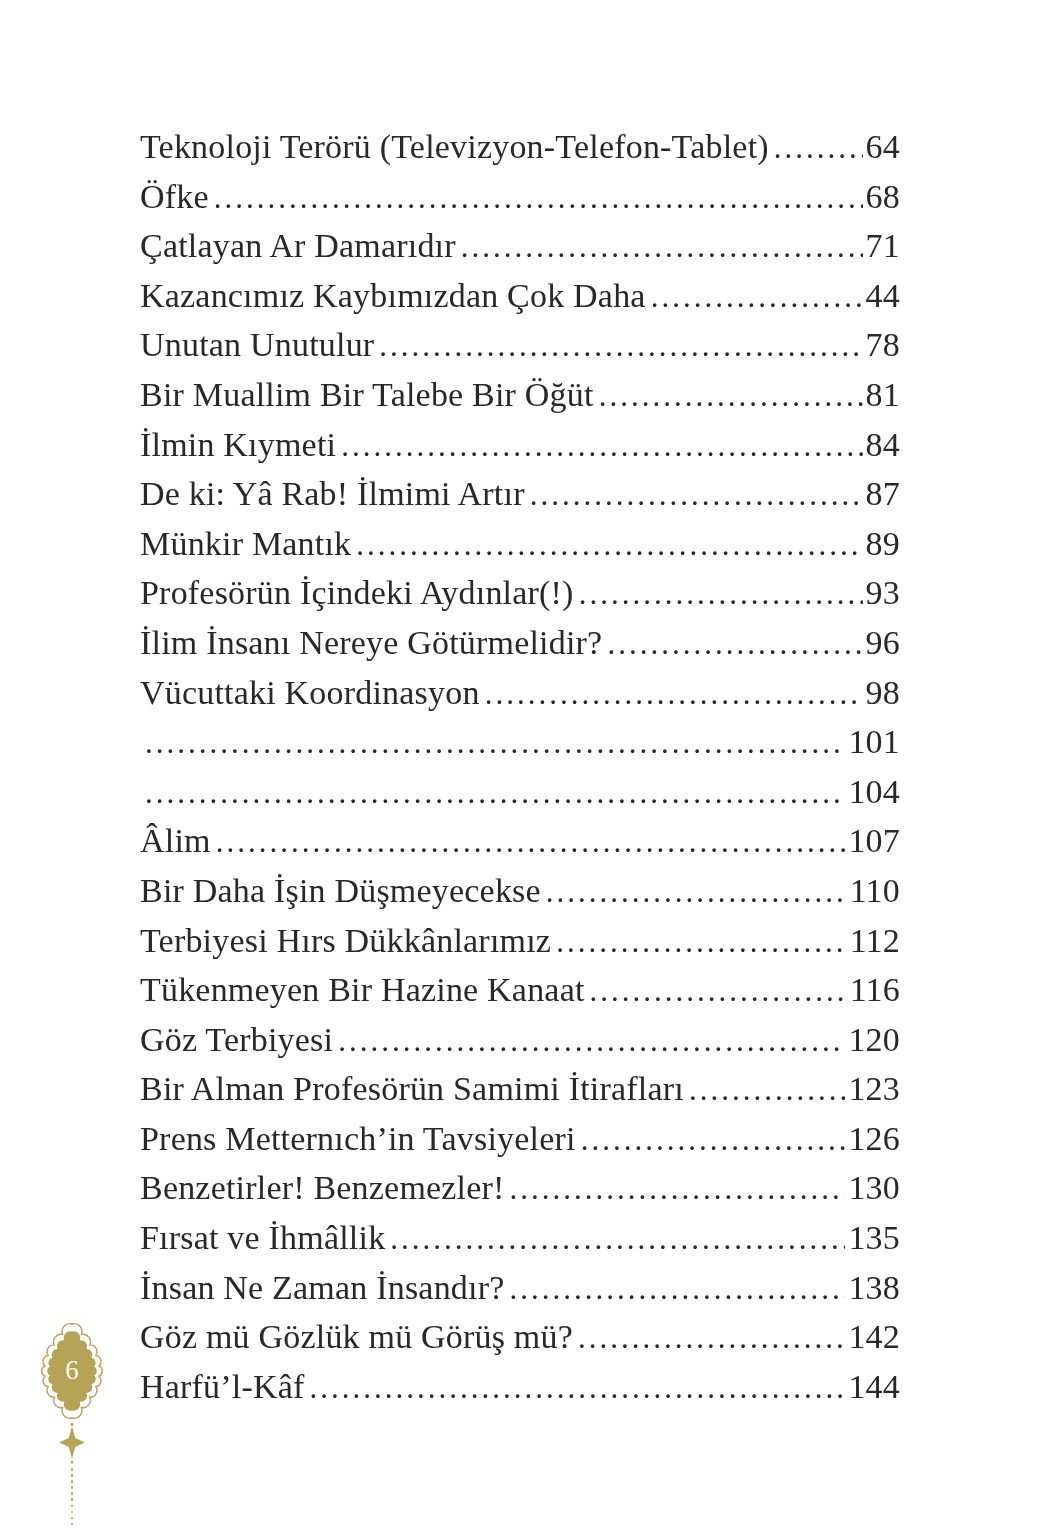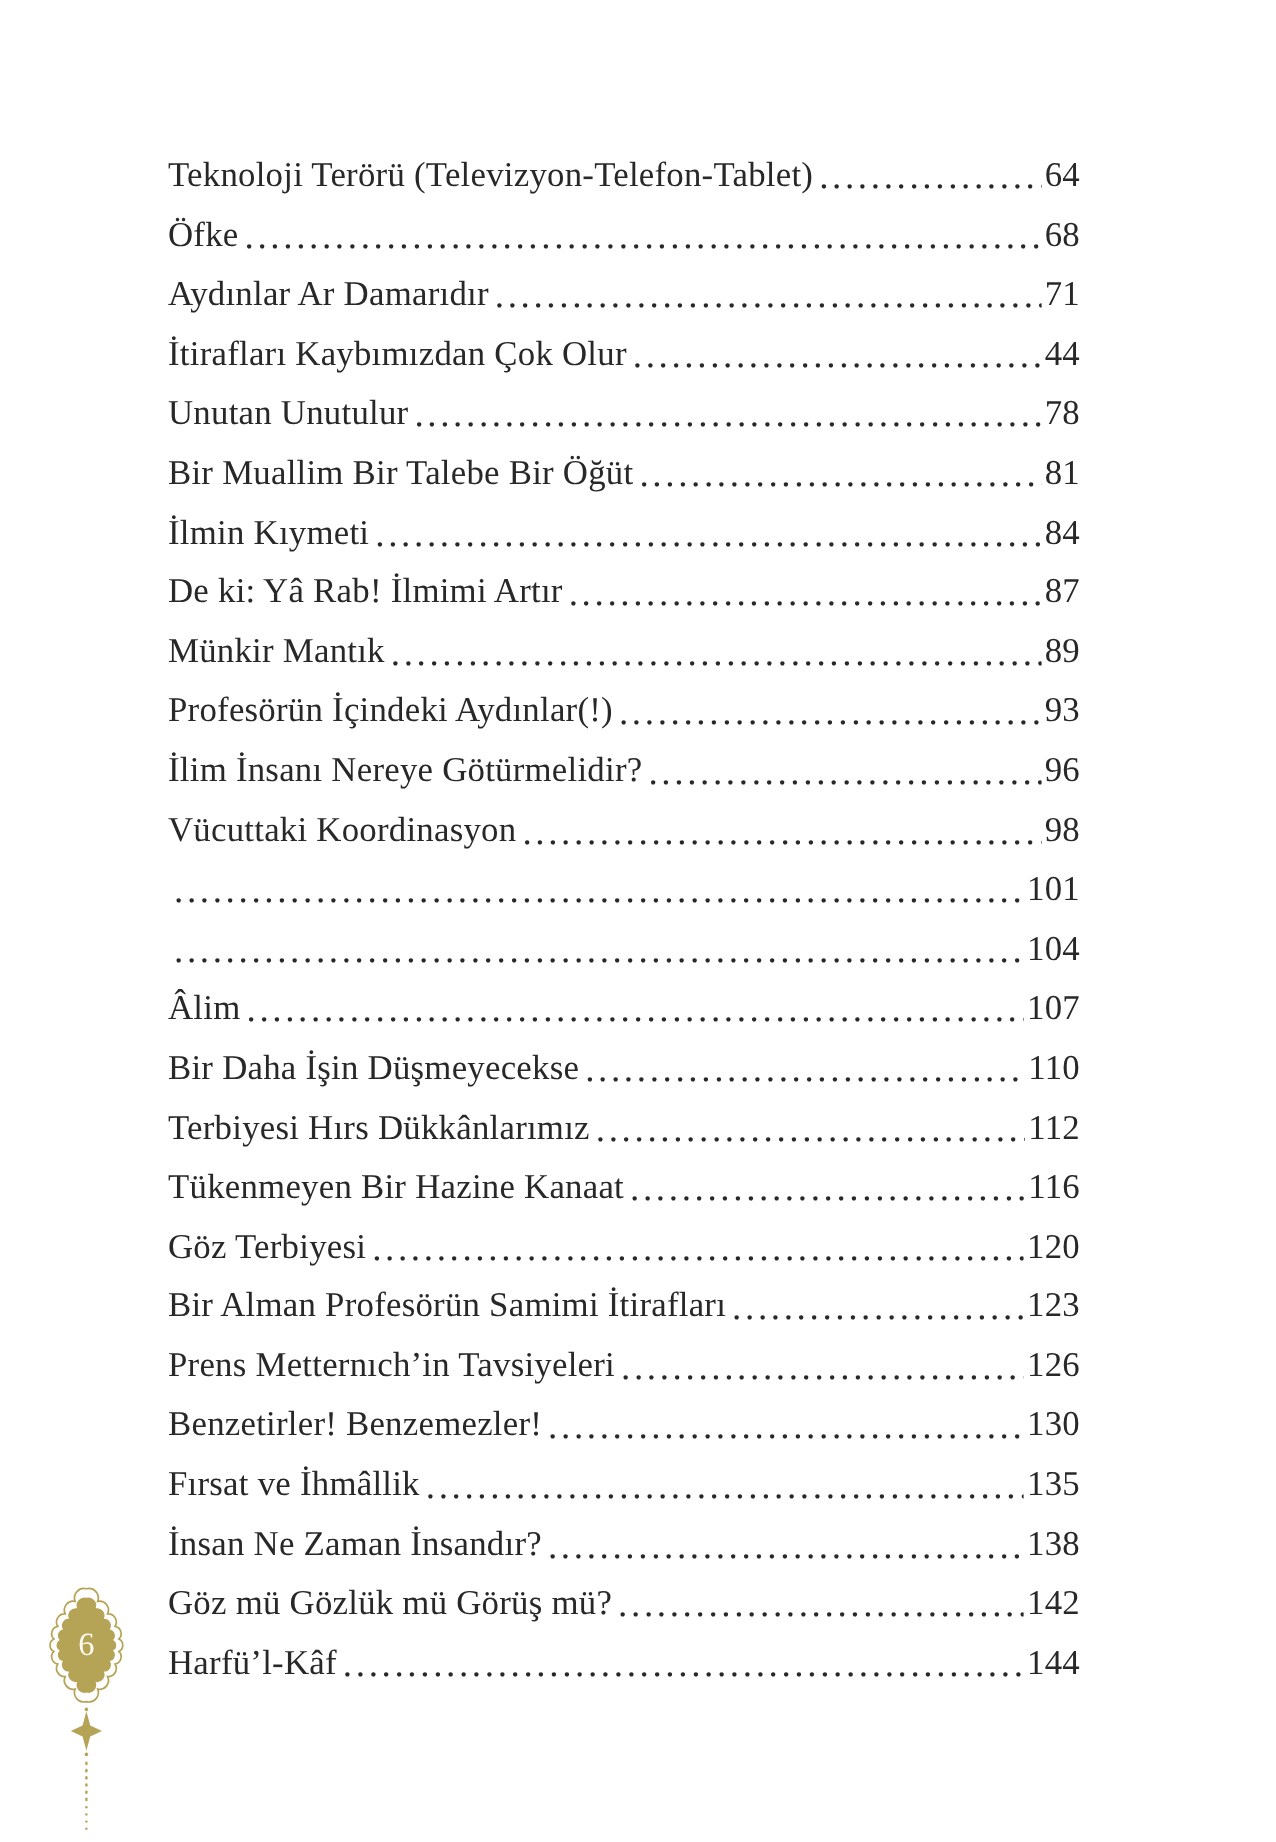--- a/index.html
+++ b/index.html
@@ -16,21 +16,21 @@
     position: absolute;
     left: 140px;
     top: 122px;
     right: 163px;
   }
   .toc-row {
     display: flex;
     align-items: flex-start;
     height: 49.6px;
     line-height: 49.6px;
-    font-size: 29px;
+    font-size: 34px;
     letter-spacing: 0.2px;
   }
   .toc-title { white-space: nowrap; flex: 0 0 auto; }
   .toc-leader {
     flex: 1 1 auto;
     overflow: hidden;
     white-space: nowrap;
     margin-left: 5px;
     min-width: 18px;
   }
@@ -79,27 +79,27 @@
       <span class="toc-page">64</span>
     </div>
 
     <div class="toc-row">
       <span class="toc-title">Öfke</span>
       <span class="toc-leader"></span>
       <span class="toc-page">68</span>
     </div>
 
     <div class="toc-row">
-      <span class="toc-title">Aydınlar Ar Damarıdır</span>
+      <span class="toc-title">Çatlayan Ar Damarıdır</span>
       <span class="toc-leader"></span>
       <span class="toc-page">71</span>
     </div>
 
     <div class="toc-row">
-      <span class="toc-title">İtirafları Kaybımızdan Çok Olur</span>
+      <span class="toc-title">Kazancımız Kaybımızdan Çok Daha</span>
       <span class="toc-leader"></span>
       <span class="toc-page">44</span>
     </div>
 
     <div class="toc-row">
       <span class="toc-title">Unutan Unutulur</span>
       <span class="toc-leader"></span>
       <span class="toc-page">78</span>
     </div>
 

